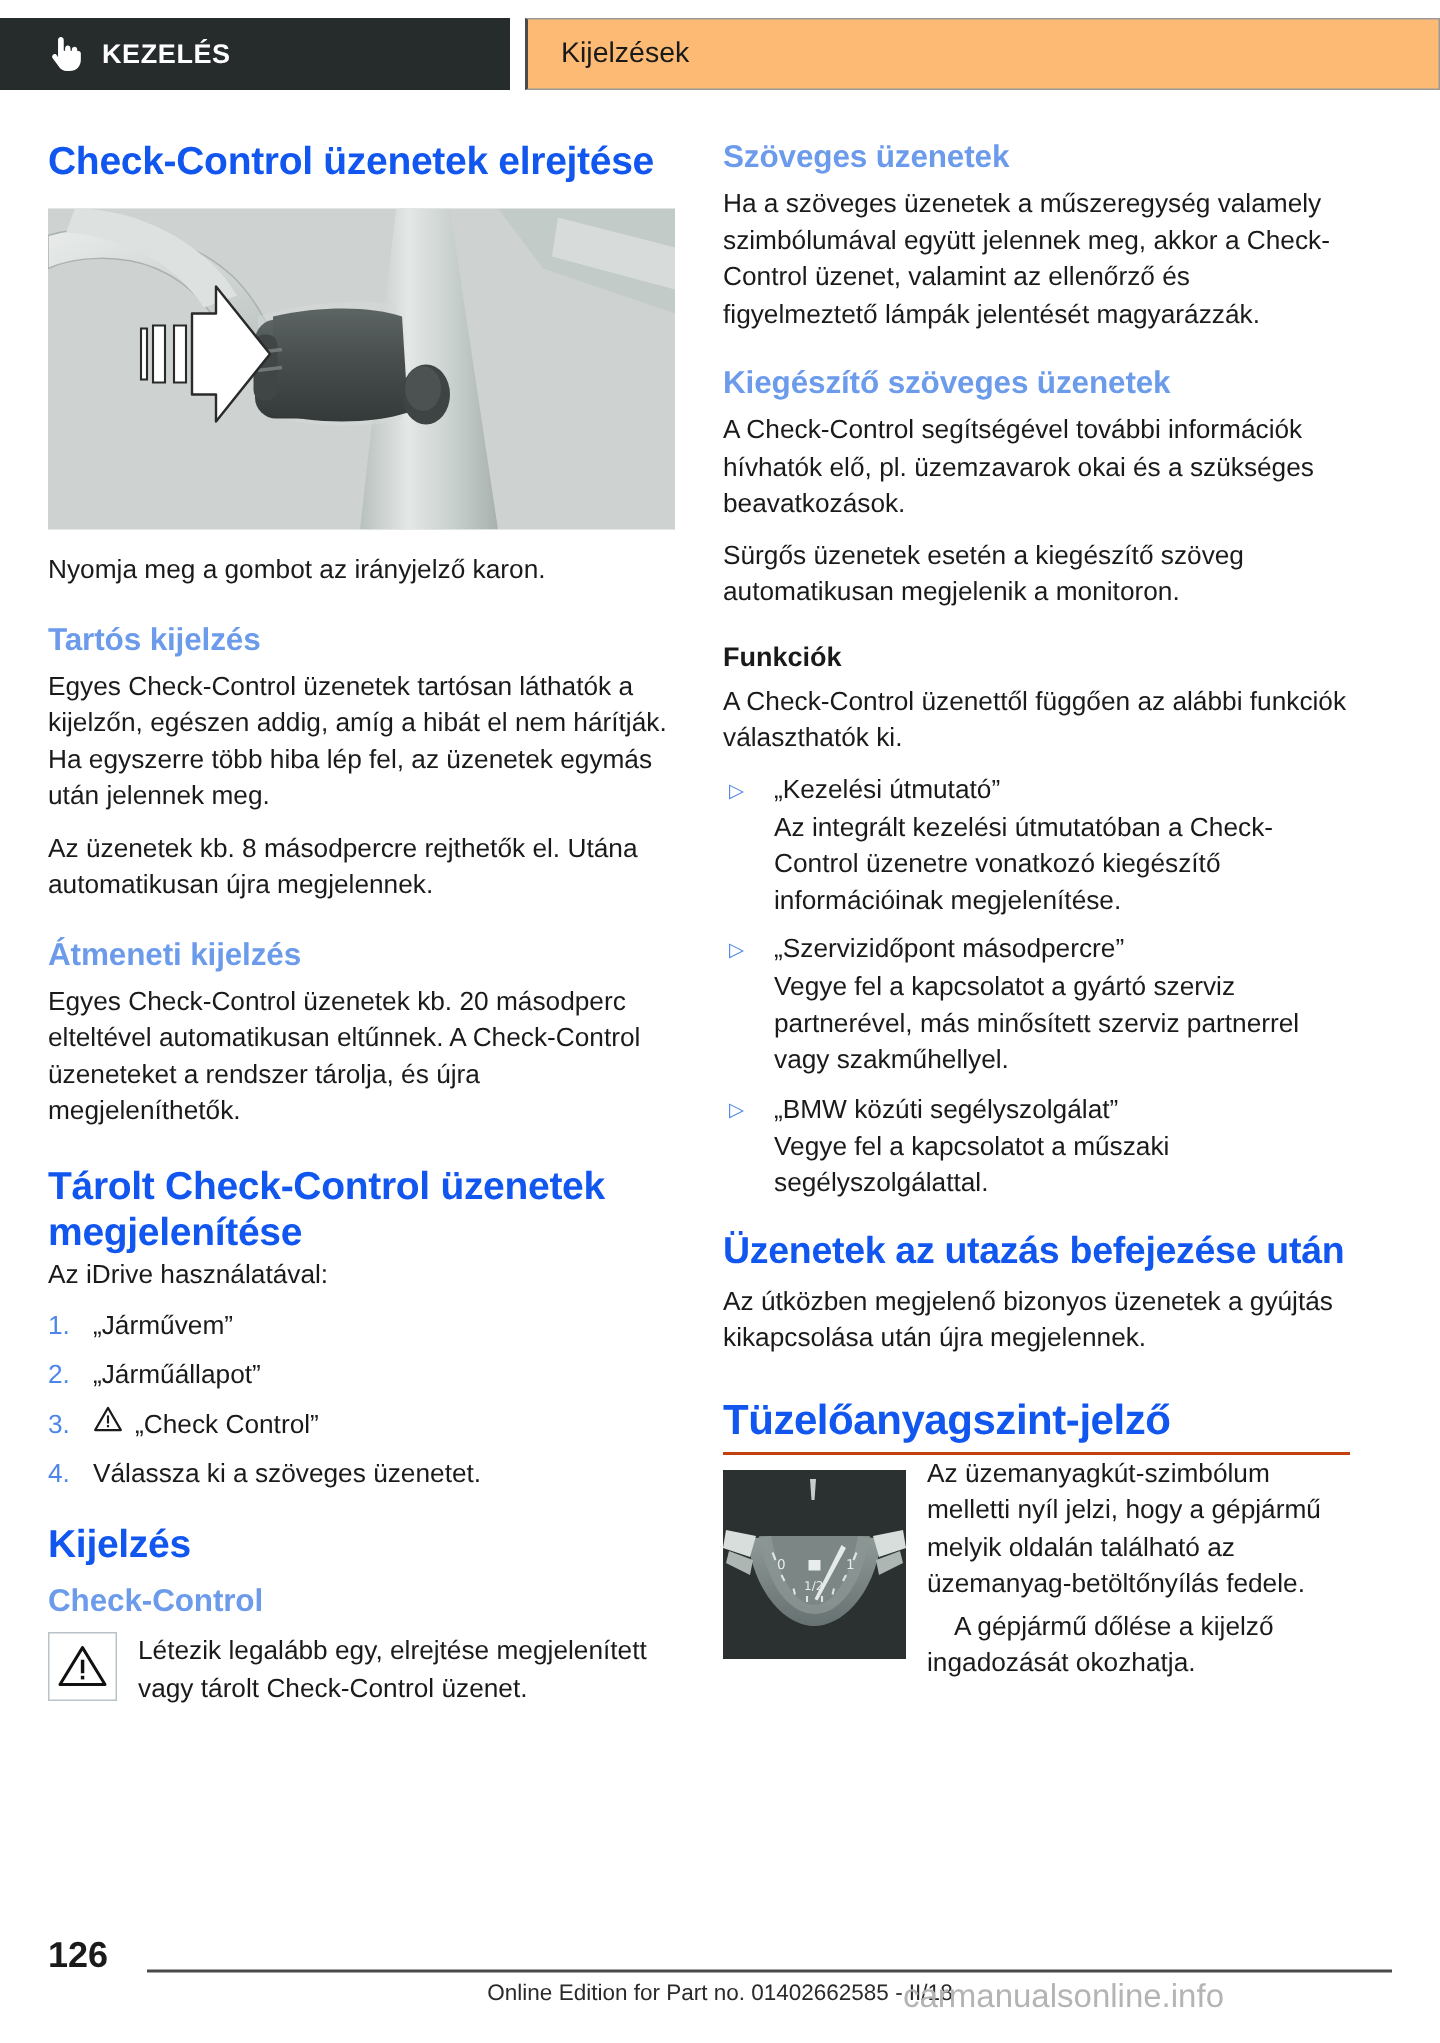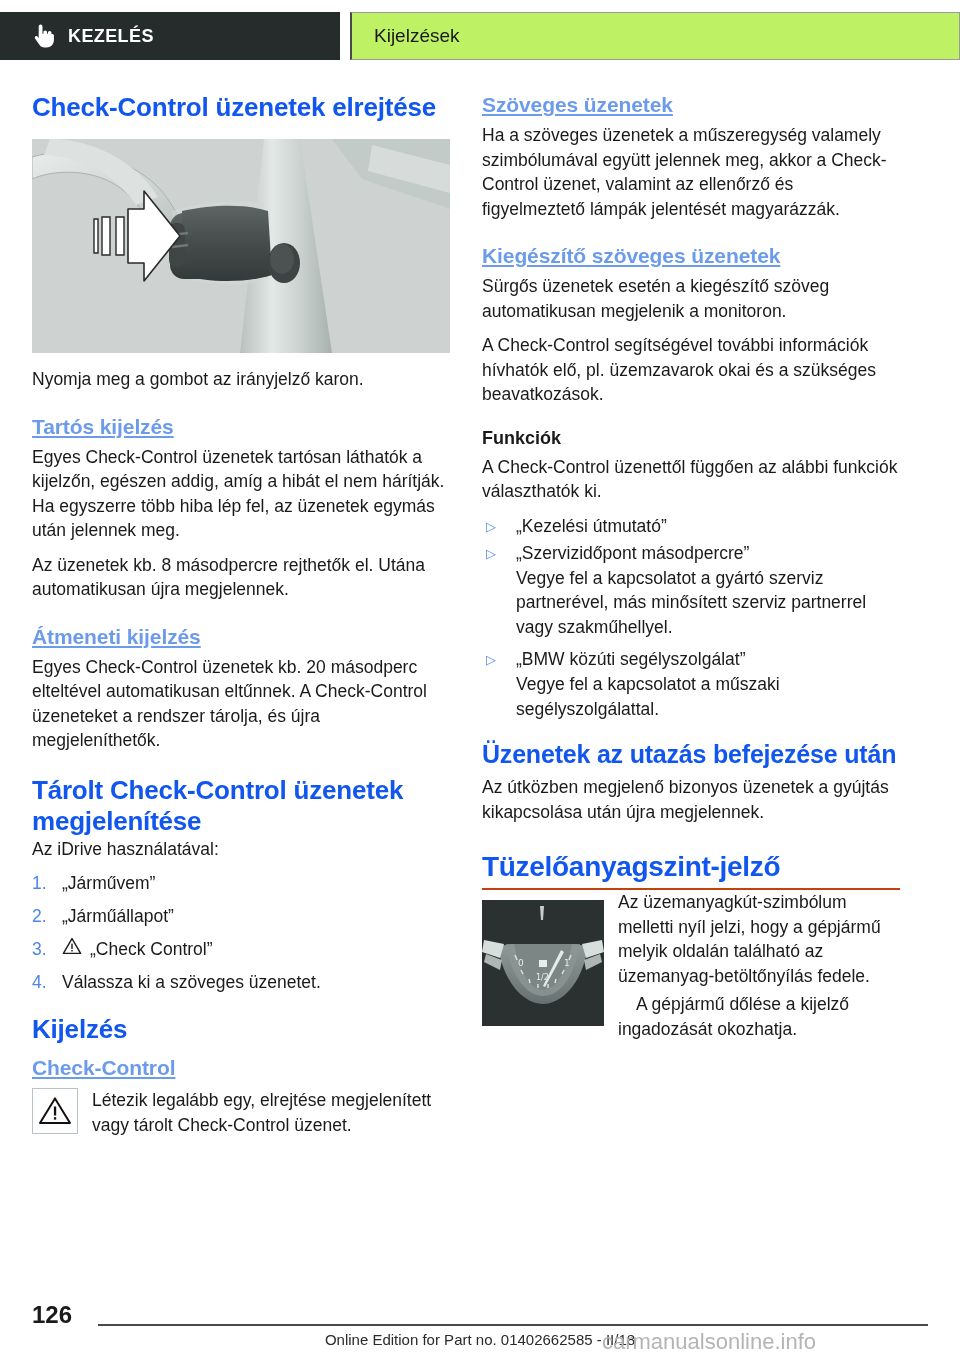--- a/index.html
+++ b/index.html
@@ -35,21 +35,21 @@
     color: #ffffff;
     font-size: 18px;
     font-weight: bold;
     letter-spacing: 0.4px;
   }
   .header-crumb {
     margin-left: 10px;
     flex: 1;
     border: 1px solid #9a9a9a;
     border-left: 2px solid #4a4a4a;
-    background: #bef264;
+    background: #fdba74;
     display: flex;
     align-items: center;
     padding-left: 22px;
   }
   .header-crumb-label { font-size: 19px; color: #1a1a1a; }
 
   
   .page {
     position: absolute;
     left: 0; top: 92px;
@@ -72,21 +72,20 @@
     margin: 0 0 16px 0;
     letter-spacing: -0.2px;
   }
   h2.sub {
     font-size: 21px;
     line-height: 25px;
     font-weight: bold;
     color: #6b9bea;
     margin: 22px 0 6px 0;
     letter-spacing: -0.1px;
-    text-decoration: underline;
   }
   h2.sub.first { margin-top: 0; }
   h3.plain {
     font-size: 18px;
     line-height: 23px;
     font-weight: bold;
     color: #1a1a1a;
     margin: 20px 0 5px 0;
   }
   h1.bigsection {
@@ -166,21 +165,21 @@
     width: 46px; height: 46px;
     border: 1px solid #b9c2c8;
     display: flex; align-items: center; justify-content: center;
     background: #ffffff;
   }
   .warn-text { font-size: 17.5px; line-height: 24.5px; }
 
   
   .footer {
     position: absolute;
-    left: 0; bottom: 1px;
+    left: 0; bottom: 12px;
     width: 824px; height: 72px;
   }
   .pageno {
     position: absolute;
     left: 32px; top: 12px;
     font-size: 24px; font-weight: bold; color: #1a1a1a;
   }
   .footrule {
     position: absolute;
     left: 98px; top: 35px;
@@ -335,32 +334,33 @@
     </div>
 
   </div>
 
   <div class="col col-right">
 
     <h2 class="sub first">Szöveges üzenetek</h2>
     <p class="body">Ha a szöveges üzenetek a műszeregység valamely szimbólumával együtt jelennek meg, akkor a Check-Control üzenet, valamint az ellenőrző és figyelmeztető lámpák jelentését magyarázzák.</p>
 
     <h2 class="sub">Kiegészítő szöveges üzenetek</h2>
+    <p class="body">A Check-Control segítségével további információk hívhatók elő, pl. üzemzavarok okai és a szükséges beavatkozások.</p>
     <p class="body">Sürgős üzenetek esetén a kiegészítő szöveg automatikusan megjelenik a monitoron.</p>
-    <p class="body">A Check-Control segítségével további információk hívhatók elő, pl. üzemzavarok okai és a szükséges beavatkozások.</p>
 
     <h3 class="plain">Funkciók</h3>
     <p class="body">A Check-Control üzenettől függően az alábbi funkciók választhatók ki.</p>
 
     <ul class="bullets">
       <li>
         <div class="b-row">
           <span class="b-mark">▷</span>
           <span class="b-label">„Kezelési útmutató”</span>
         </div>
+        <p class="b-desc">Az integrált kezelési útmutatóban a Check-Control üzenetre vonatkozó kiegészítő információinak megjelenítése.</p>
       </li>
       <li>
         <div class="b-row">
           <span class="b-mark">▷</span>
           <span class="b-label">„Szervizidőpont másodpercre”</span>
         </div>
         <p class="b-desc">Vegye fel a kapcsolatot a gyártó szerviz partnerével, más minősített szerviz partnerrel vagy szakműhellyel.</p>
       </li>
       <li>
         <div class="b-row">

